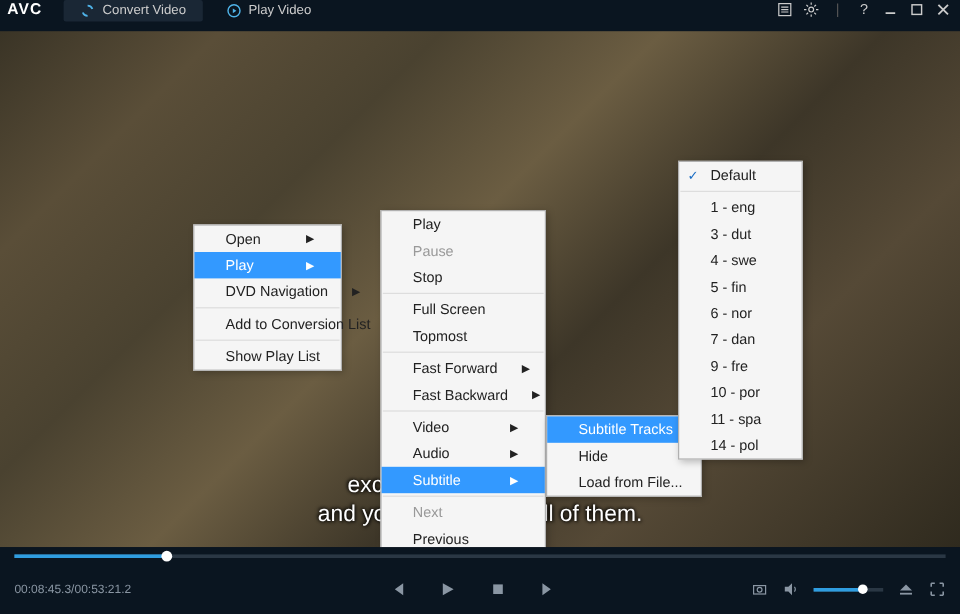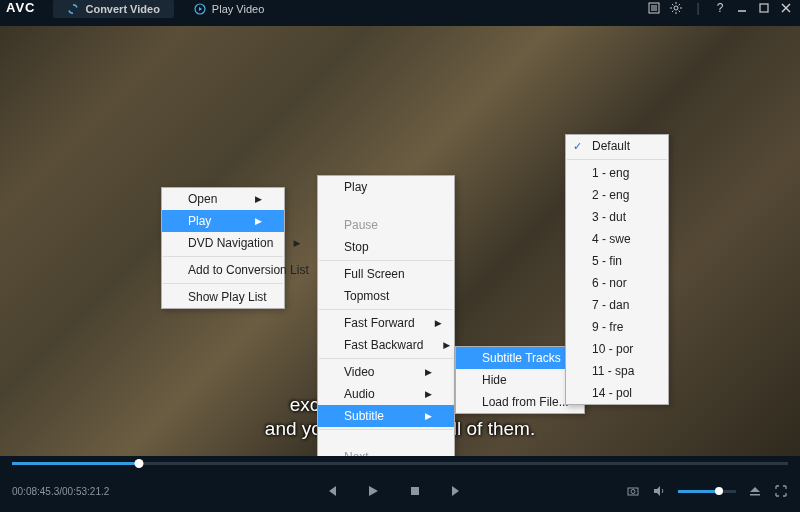--- a/index.html
+++ b/index.html
@@ -1,31 +1,31 @@
 <!DOCTYPE html>
 <html><head>
 <meta charset="utf-8">
 <style>
 * { margin: 0; padding: 0; box-sizing: border-box; font-family: "Segoe UI", Arial, sans-serif; }
 html, body { width: 800px; height: 512px; overflow: hidden; background: #0a1520; }
 .titlebar { height: 26px; background: #0a1520; display: flex; align-items: flex-start; padding: 0 6px; color: #ccc; font-size: 11px; }
 .app-logo { font-weight: bold; font-size: 13px; color: #fff; letter-spacing: 1px; margin-right: 18px; }
 .titlebar-tab { display: flex; align-items: center; gap: 6px; padding: 3px 14px; border-radius: 2px; margin-right: 6px; cursor: pointer; }
-.titlebar-tab.first { background: #1a2735; font-weight: bold; }
+.titlebar-tab.first { background: #1a2735; }
 .tab-icon { width: 12px; height: 12px; display: inline-block; }
 .titlebar-spacer { flex: 1; }
 .titlebar-icons { display: flex; align-items: center; gap: 6px; }
 .titlebar-icons > * { width: 16px; height: 16px; display: flex; align-items: center; justify-content: center; color: #ccc; cursor: pointer; font-size: 12px; }
 .sep { color: #555; }
 .video-area { position: relative; width: 800px; height: 430px; background: linear-gradient(135deg, #3a3426 0%, #5a4e38 15%, #4a4230 30%, #6b5d42 45%, #3d3628 60%, #554936 75%, #2f2a1e 100%); overflow: hidden; }
 .subtitle-text { position: absolute; bottom: 14px; left: 0; right: 0; text-align: center; color: #fff; font-size: 19px; font-weight: 500; text-shadow: 1px 1px 3px #000, -1px -1px 3px #000; line-height: 1.3; }
 .ctx { position: absolute; background: #f5f5f5; border: 1px solid #b0b0b0; box-shadow: 2px 2px 6px rgba(0,0,0,0.25); font-size: 12px; color: #222; }
 .ctx-item { padding: 4px 22px 4px 26px; display: flex; align-items: center; justify-content: space-between; white-space: nowrap; cursor: pointer; position: relative; }
 .ctx-item.hovered { background: #3399ff; color: #fff; }
-.ctx-item.disabled { color: #999; margin-top: 16px; }
+.ctx-item.disabled { color: #999; }
 .ctx-sep { height: 1px; background: #ddd; margin: 2px 1px; }
 .arrow { font-size: 9px; margin-left: 20px; }
 .check { position: absolute; left: 7px; color: #1a6dc4; font-size: 11px; }
 .menu1 { top: 128px; left: 161px; width: 124px; margin-top: 33px; }
 .menu2 { top: 149px; left: 317px; width: 138px; }
 .menu3 { top: 320px; left: 455px; width: 130px; text-align: center; }
 .menu4 { top: 108px; left: 565px; width: 104px; }
 .progress-bar { position: relative; height: 14px; display: flex; align-items: center; padding: 0 12px; background: #0a1520; }
 .progress-track { position: relative; height: 3px; background: #2a3744; width: 100%; }
 .progress-fill { position: absolute; height: 3px; background: #2f9de0; left: 0; top: 0; }
@@ -193,23 +193,20 @@
   <div class="ctx menu4">
     <div class="ctx-item">
         <span class="check">✓</span>
         <span>Default</span>
       </div>
     <div class="ctx-sep"></div>
     <div class="ctx-item">
         <span>1 - eng</span>
       </div>
     <div class="ctx-item">
-        <span>2 - eng</span>
-      </div>
-    <div class="ctx-item">
         <span>3 - dut</span>
       </div>
     <div class="ctx-item">
         <span>4 - swe</span>
       </div>
     <div class="ctx-item">
         <span>5 - fin</span>
       </div>
     <div class="ctx-item">
         <span>6 - nor</span>

